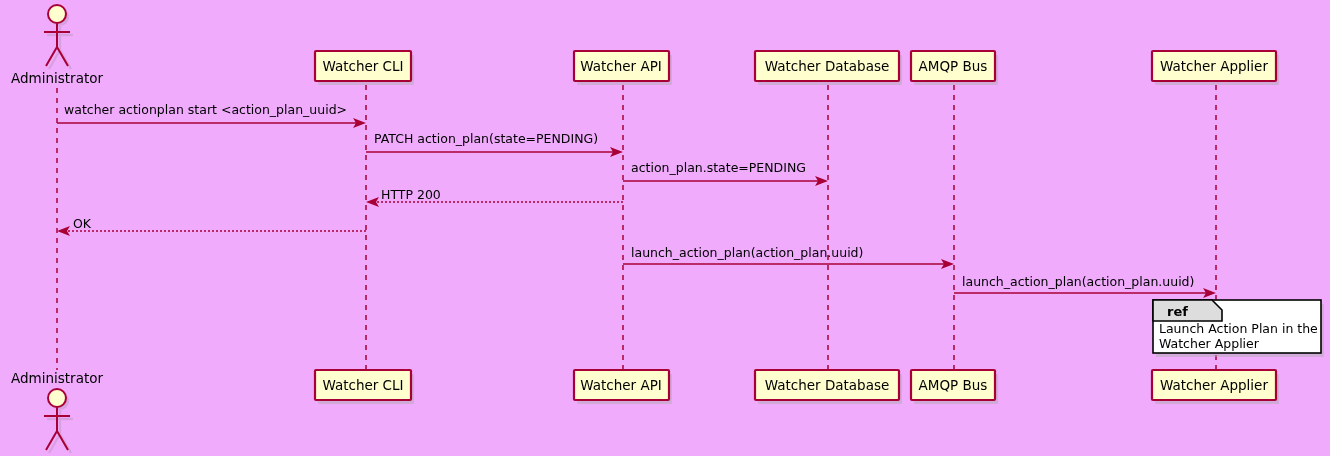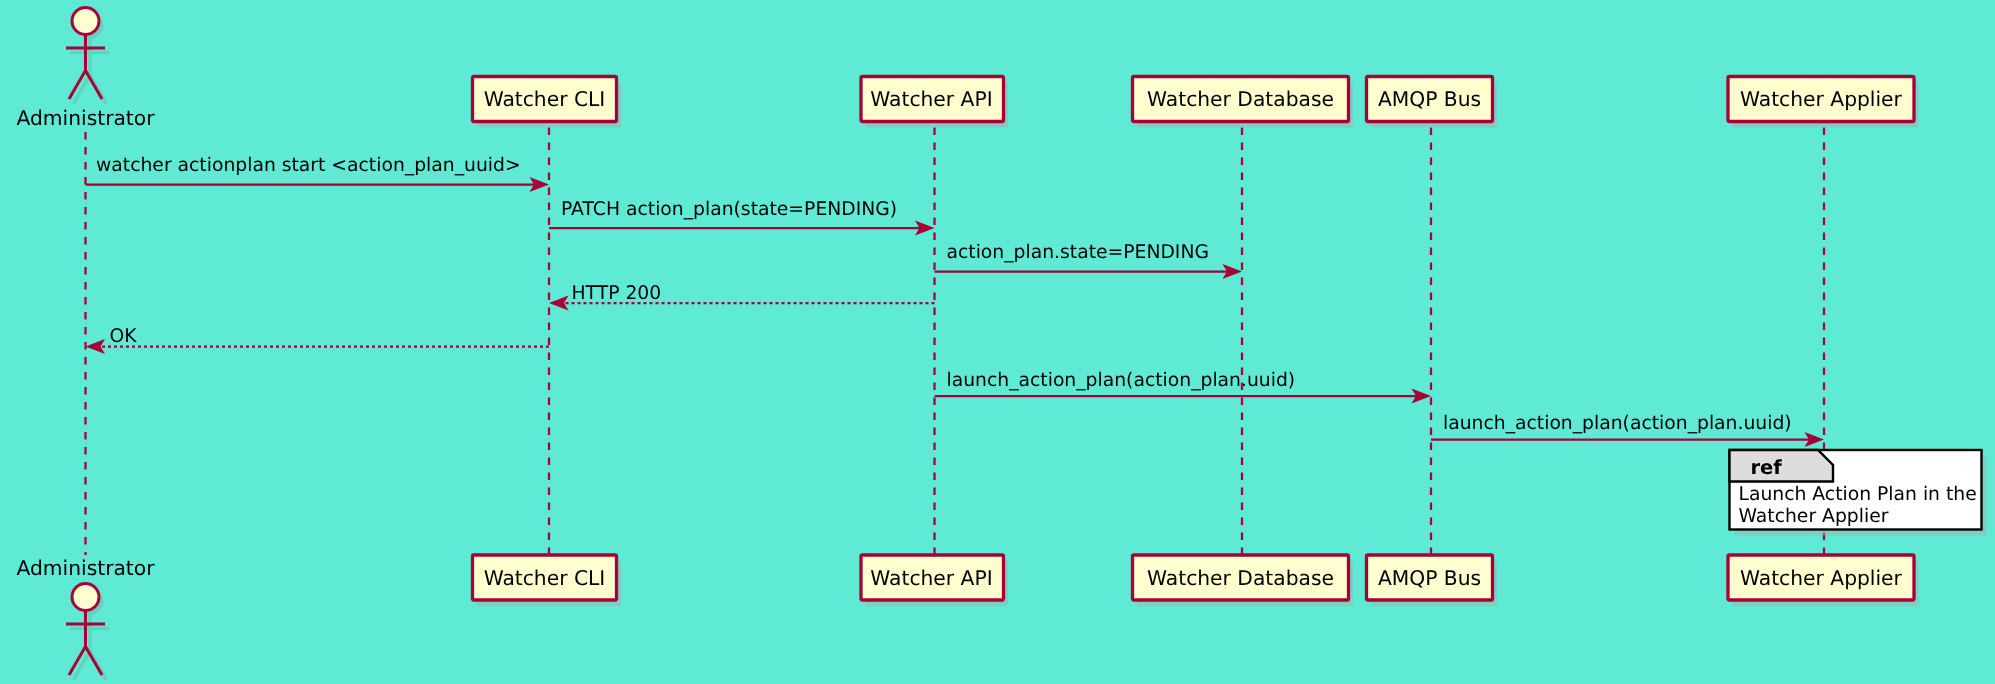--- a/index.html
+++ b/index.html
@@ -7,21 +7,21 @@
     padding: 0;
     background: #FFFFFF;
   }
   body {
     font-family: "DejaVu Sans", sans-serif;
   }
   #diagram-root {
     position: relative;
     width: 1330px;
     height: 456px;
-    background: #5eead4;
+    background: #f0abfc;
     overflow: hidden;
   }
   svg.layer {
     position: absolute;
     top: 0;
     left: 0;
     width: 1330px;
     height: 456px;
   }
   .lifeline {

